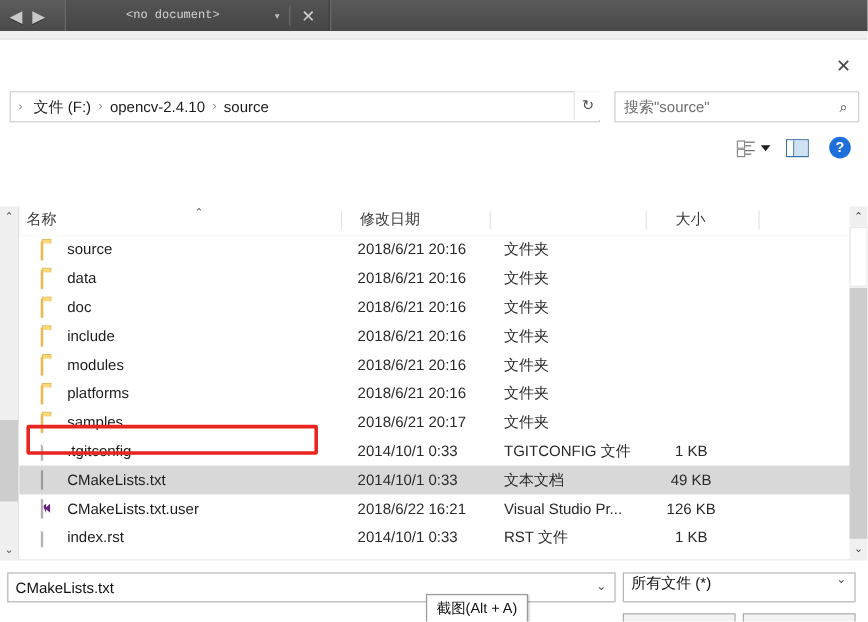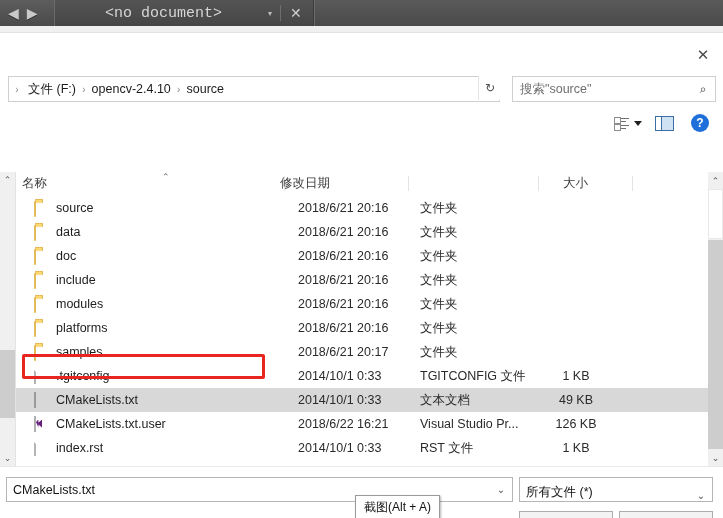--- a/index.html
+++ b/index.html
@@ -22,21 +22,21 @@
   .nav-arrows{display:flex;align-items:center;gap:8px;padding-left:8px;width:46px;}
   .arrow{font-size:14px;color:#c9c9c9;line-height:1;text-shadow:0 1px 0 #2e2e2e;}
   .tabstrip{display:flex;align-items:center;height:26px;}
   .tab{
     display:flex;align-items:center;height:26px;padding:0 2px 0 0;
     background:linear-gradient(#545454,#454545);
     border-left:1px solid #6a6a6a;border-right:1px solid #3c3c3c;
   }
   .tab-title{
     color:#d6d6d6;font-family:"Liberation Mono","DejaVu Sans Mono",monospace;
-    font-size:15px;padding:0 46px 0 50px;white-space:nowrap;
+    font-size:10px;padding:0 46px 0 50px;white-space:nowrap;
   }
   .tab-caret{color:#bdbdbd;font-size:8px;padding:0 8px 0 0;}
   .tab-sep{width:1px;height:16px;background:#6e6e6e;}
   .tab-close{color:#d0d0d0;font-size:14px;padding:0 9px;line-height:1;}
   .tab-rest{flex:1;height:26px;background:linear-gradient(#5a5a5a,#494949);
             border-left:1px solid #6c6c6c;}
 
   
   .dialog{position:absolute;left:0;top:26px;width:723px;height:492px;background:#fff;}
 
@@ -148,21 +148,21 @@
   .rbar .track{position:absolute;left:0;top:68px;width:15px;bottom:17px;background:#cdcdcd;}
 
   
   .bottom{position:absolute;left:0;top:440px;width:723px;height:78px;background:#fff;
           border-top:1px solid #eaeaea;}
   .fname-box{position:absolute;left:6px;top:10px;width:505px;height:23px;border:1px solid #b5b5b5;
              background:#fff;display:flex;align-items:center;}
   .fname-val{flex:1;padding-left:6px;font-size:12.5px;color:#111;}
   .fname-caret{width:22px;text-align:center;color:#555;font-size:10px;}
   .filter-box{position:absolute;left:519px;top:10px;width:192px;height:23px;border:1px solid #b5b5b5;
-              background:#fff;display:flex;align-items:flex-end;}
+              background:#fff;display:flex;align-items:flex-start;}
   .filter-val{flex:1;padding-left:6px;font-size:12.5px;color:#111;}
   .btn{position:absolute;top:44px;height:27px;border:1px solid #adadad;background:#f3f3f3;
        display:flex;align-items:center;justify-content:center;font-size:12.5px;color:#111;}
   .btn-open{left:519px;width:92px;}
   .btn-cancel{left:619px;width:92px;}
 
   
   .tooltip{position:absolute;left:355px;top:469px;padding:3px 8px;background:#fff;
            border:1px solid #9a9a9a;font-size:12px;color:#111;white-space:nowrap;
            box-shadow:1px 1px 2px rgba(0,0,0,.28);}
@@ -234,21 +234,21 @@
         </div>
       </div>
     </div>
 
     <div class="colhead">
       <div class="ch" style="left:0;width:270px;">
         <span>名称</span>
         <span class="sortcaret">⌃</span>
       </div>
       <div class="ch-div" style="left:270px;"></div>
-      <div class="ch" style="left:258px;width:120px;">
+      <div class="ch" style="left:278px;width:120px;">
         <span>修改日期</span>
       </div>
       <div class="ch-div" style="left:394px;"></div>
       <div class="ch-div" style="left:524px;"></div>
       <div class="ch" style="left:528px;width:90px;margin-left:13px;">
         <span>大小</span>
       </div>
       <div class="ch-div" style="left:618px;"></div>
     </div>
 

